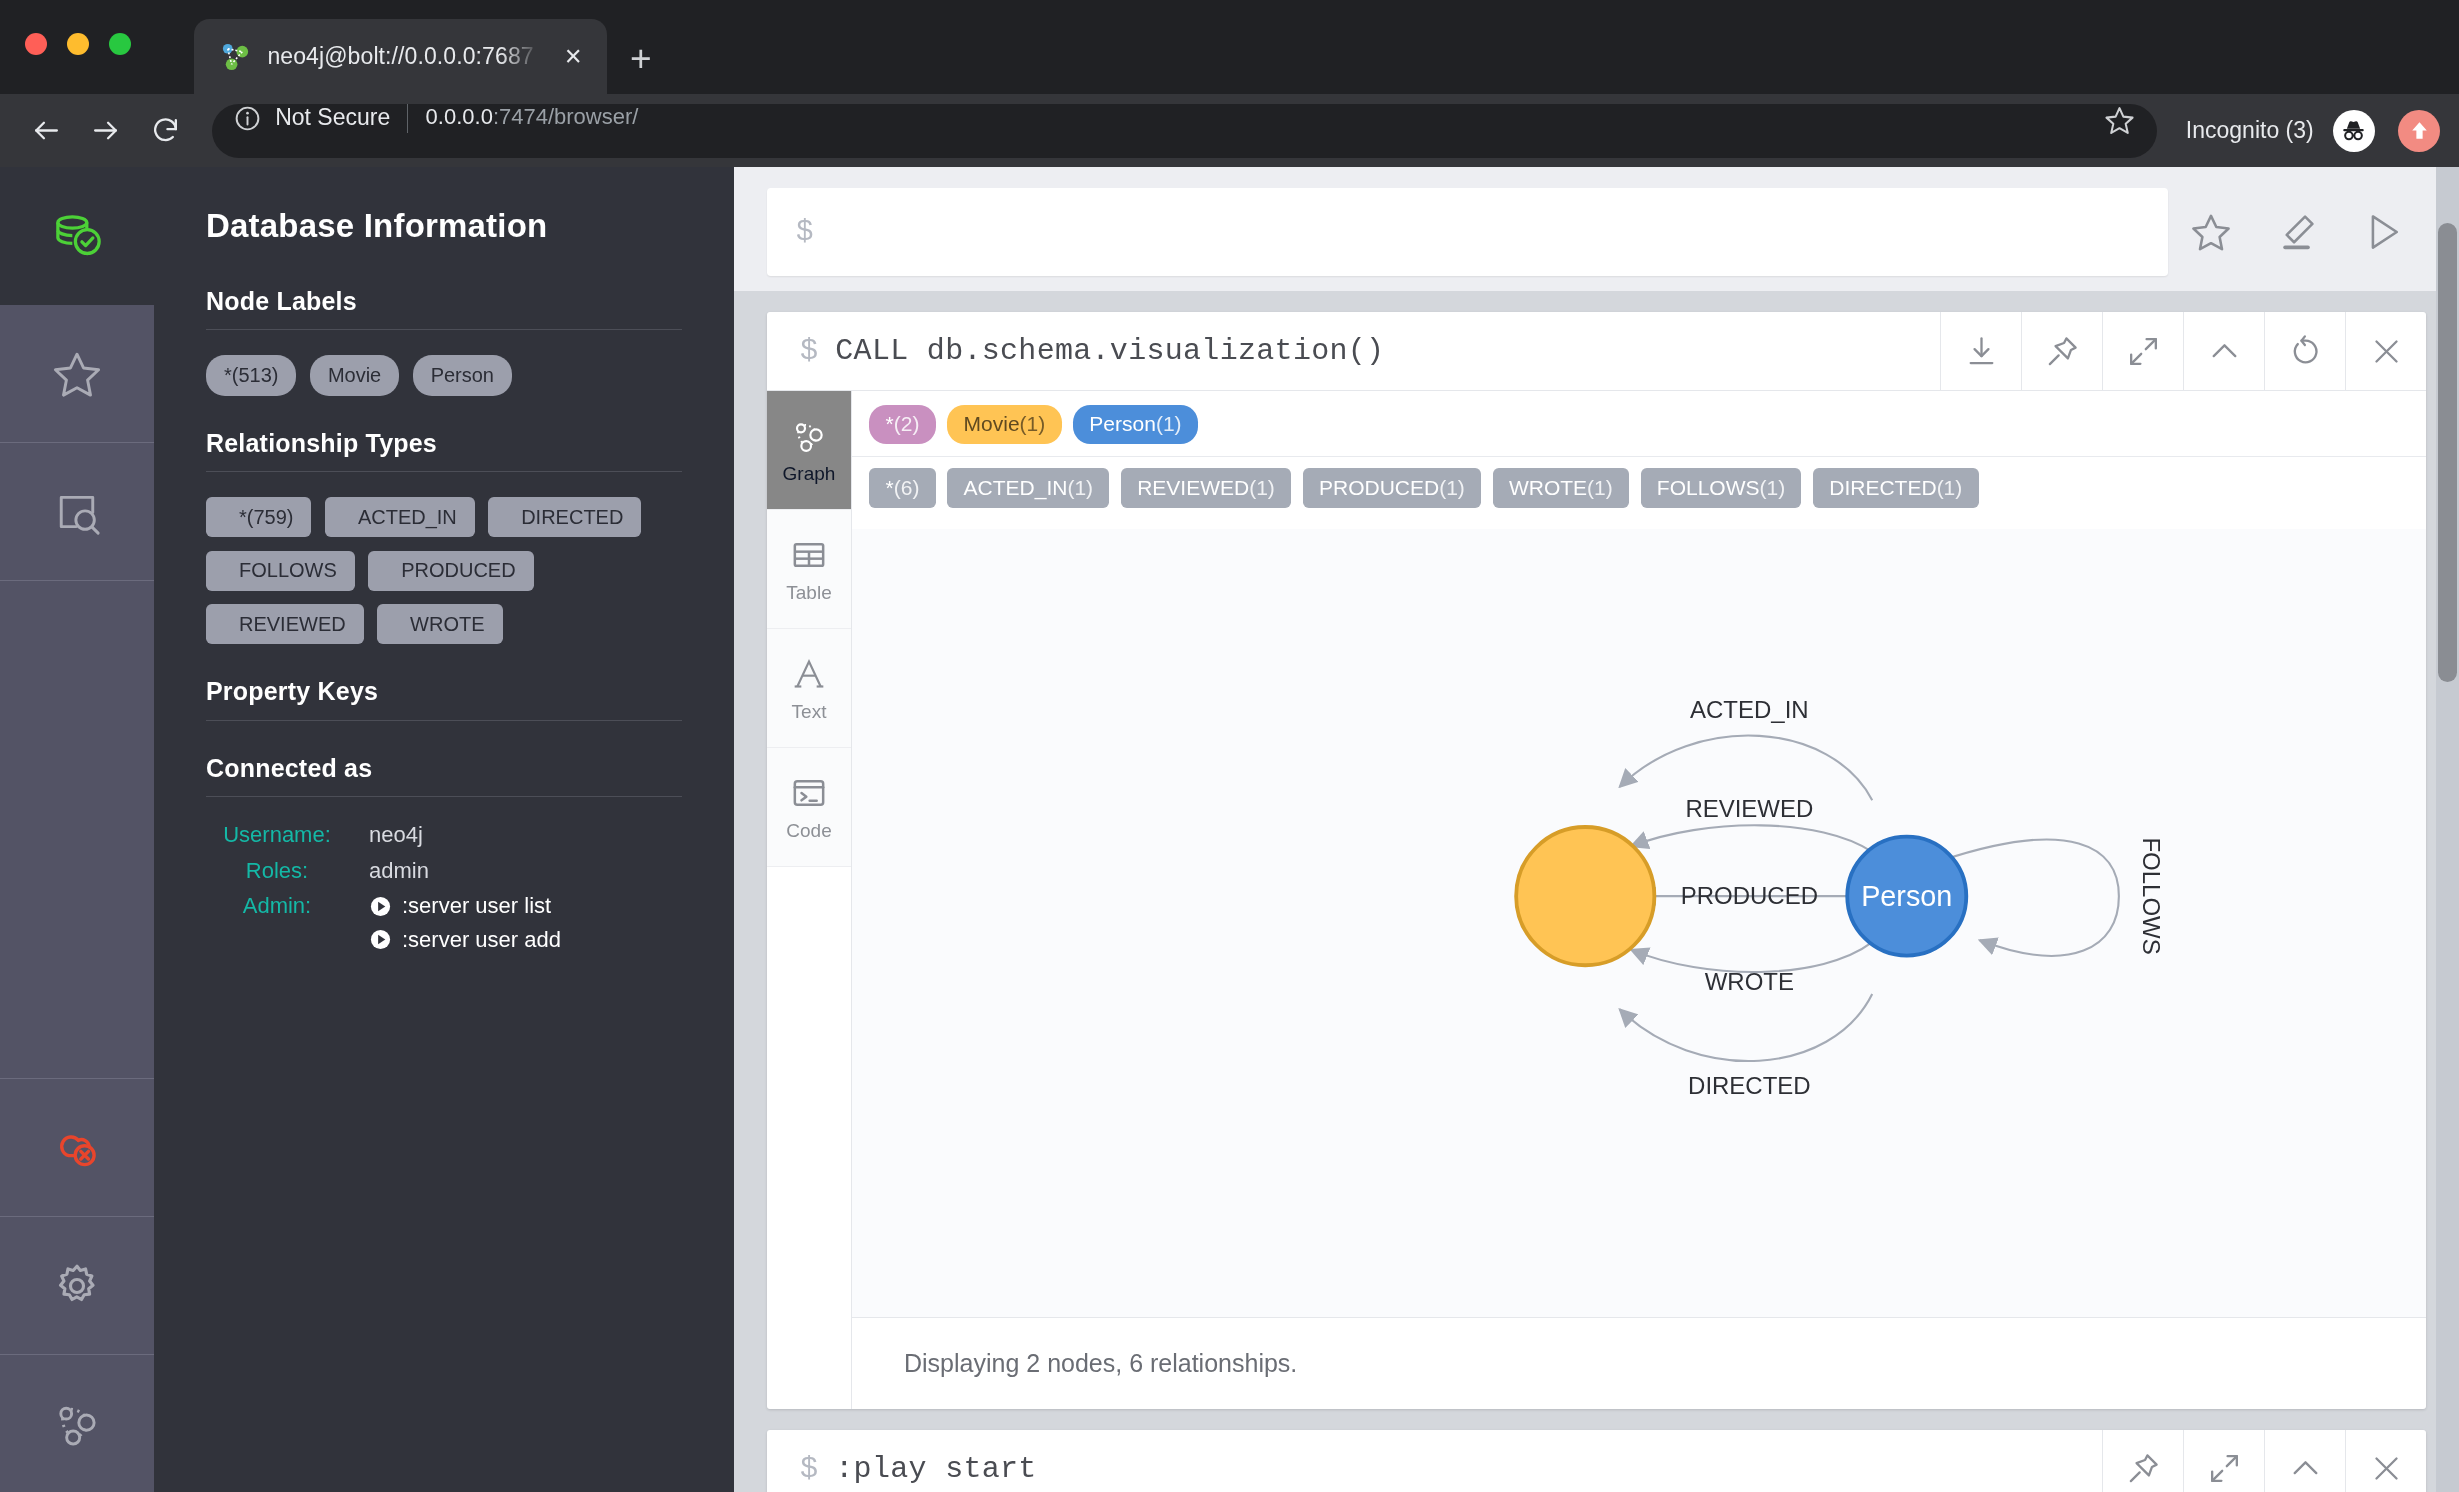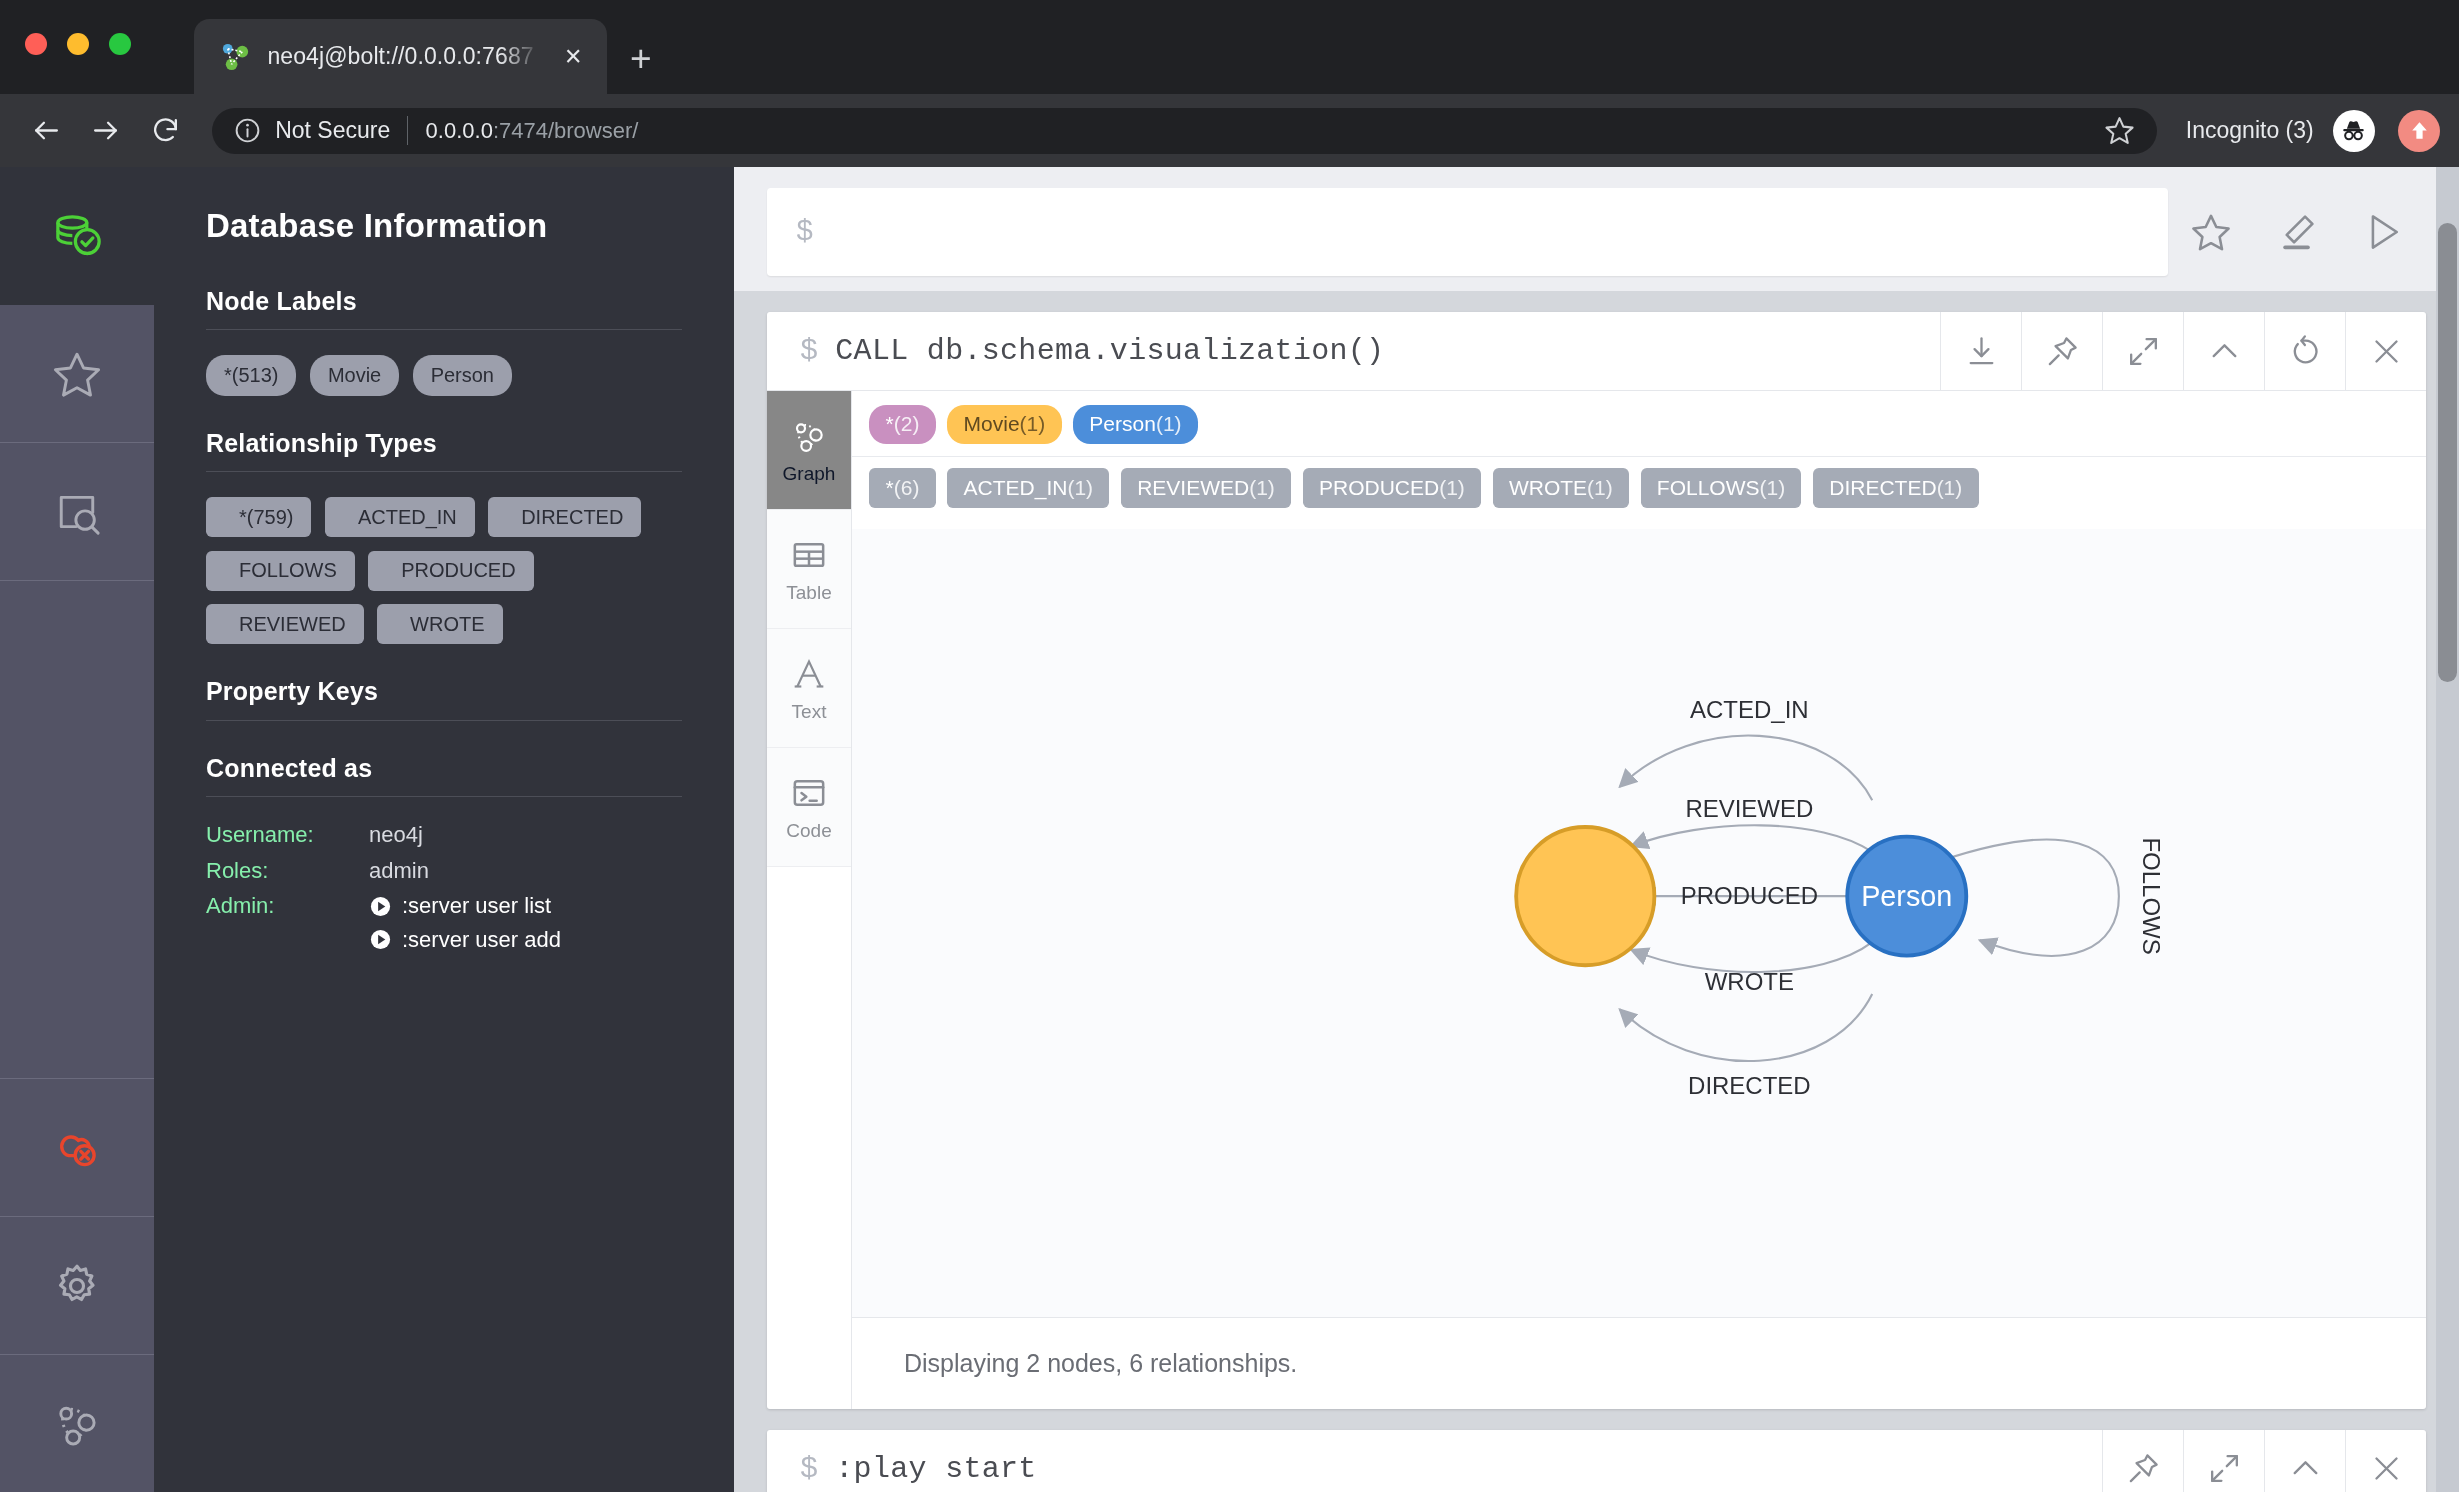--- a/index.html
+++ b/index.html
@@ -39,22 +39,22 @@
 
   .toolbar {
     height:73px; background:#35363a; display:flex; align-items:center;
     padding:0 19px; gap:5.8px;
   }
   .nav-btn {
     width:54px; height:54px; display:flex; align-items:center; justify-content:center;
     color:#e8eaed; cursor:pointer; border-radius:50%;
   }
   .omnibox {
-    flex:1; height:46px; background:#202124; border-radius:27px;
-    display:flex; align-items:center; padding:0 21px; margin:0 13.4px;
+    flex:1; height:54px; background:#202124; border-radius:27px;
+    display:flex; align-items:flex-start; padding:0 21px; margin:0 13.4px;
     gap:13.4px; position:relative;
   }
   .omni-info { width:29px; height:29px; flex:0 0 29px; }
   .omni-notsecure { color:#e8eaed; font-size:23px; white-space:nowrap; }
   .omni-sep { width:1px; height:29px; background:#5f6368; margin:0 3.8px; }
   .omni-url { font-size:22px; color:#9aa0a6; white-space:nowrap; }
   .omni-url b { color:#e8eaed; font-weight:400; }
   .omni-star { margin-left:auto; width:33px; height:33px; cursor:pointer; }
   .incognito-label { color:#e8eaed; font-size:23px; white-space:nowrap; margin-left:9.6px; }
   .incognito-badge { width:42px;height:42px;border-radius:50%;background:#fff;display:flex;align-items:center;justify-content:center;margin-left:13.4px;cursor:pointer;}
@@ -85,21 +85,21 @@
     padding:8.6px 18px; border-radius:19px; cursor:pointer; white-space:nowrap;
     font-family:"Liberation Sans", sans-serif;
   }
   .pill.rect { border-radius:5.8px;padding-left:33px; }
   .pill.outline {
     background:transparent; border:1px solid #595b66; color:#9C9FAC;
     border-radius:5.8px; padding:8.6px 18px;
   }
 
   .kv { display:flex; margin-bottom:9.6px; font-size:22px; }
-  .kv .k { width:163px; text-align:left; color:#86efac; padding-right:21px; flex:0 0 163px; }
+  .kv .k { width:163px; text-align:center; color:#14b8a6; padding-right:21px; flex:0 0 163px; }
   .kv .v { color:#D8DAE0; }
   .kv .v.bright { color:#fff; }
   .playrow { display:flex; align-items:center; gap:10px; margin-bottom:7.7px; cursor:pointer; }
   .play-dot { width:23px;height:23px;flex:0 0 23px; }
 
   
   .stream { flex:1; background:#D4D7DC; position:relative; overflow:hidden; }
 
   .editor-wrap { padding:21px 33px 15.4px 33px; background:#EDEEF2; }
   .editor-bar { display:flex; align-items:center; gap:0; }

